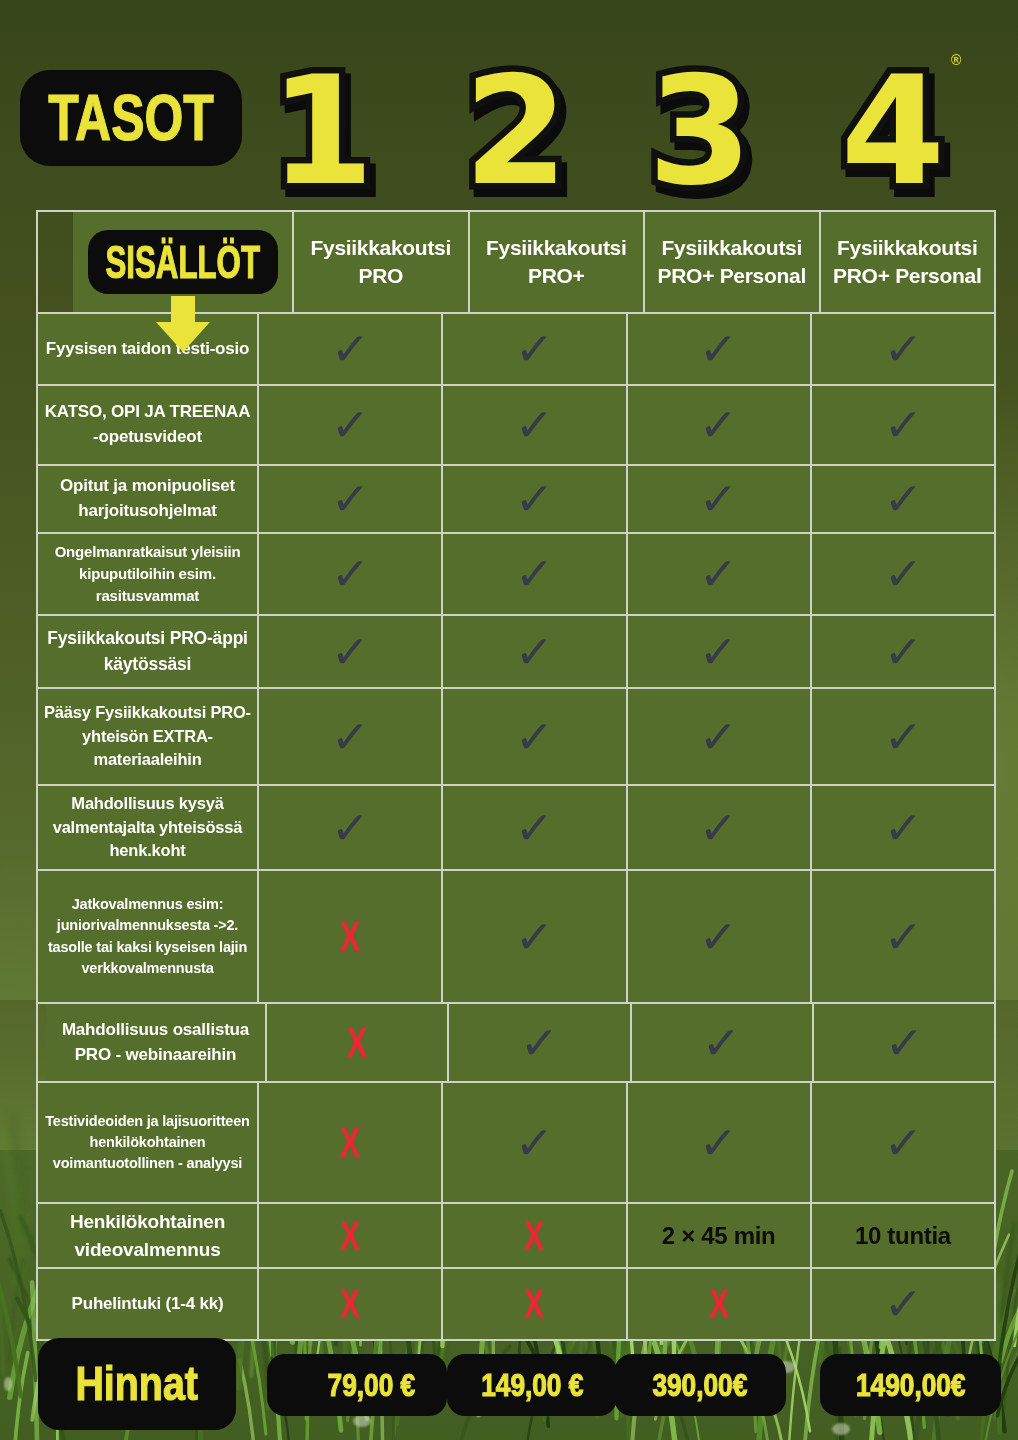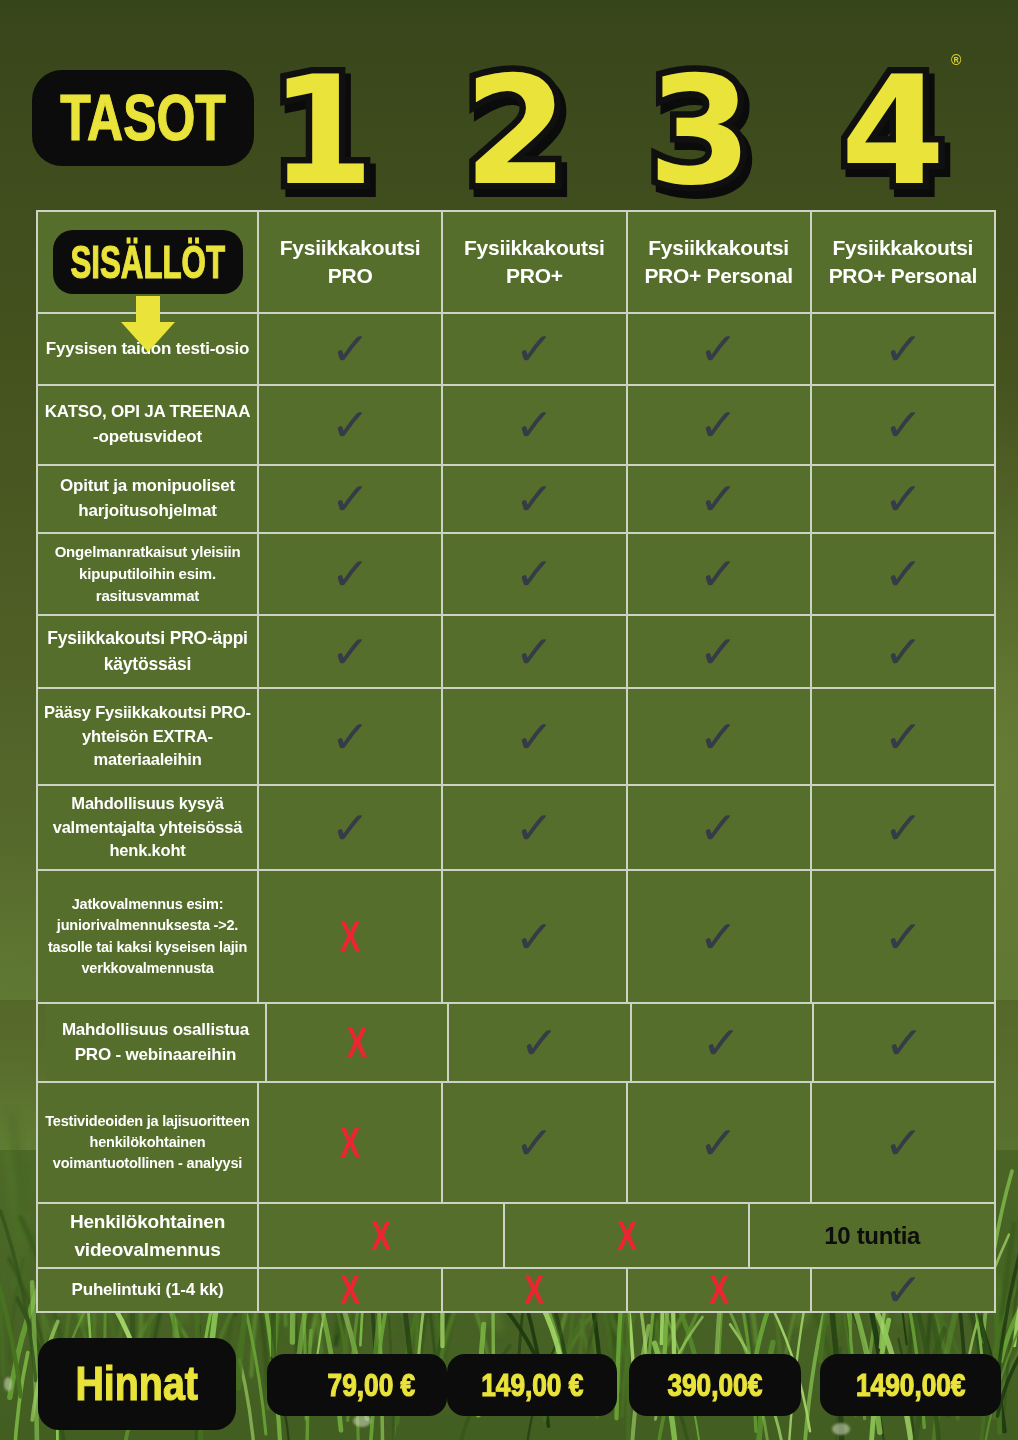--- a/index.html
+++ b/index.html
@@ -11,41 +11,41 @@
       linear-gradient(180deg,#37451b 0%,#3e4b1d 10%,#46541f 28%,#4e5e25 44%,#56692c 58%,#5d7631 74%,#577030 88%,#4c6427 100%);
   }
   .grass-svg{position:absolute;left:0;top:1000px;width:1018px;height:440px;}
   .grass-fade{position:absolute;left:0;top:1000px;width:1018px;height:170px;
     background:linear-gradient(180deg,#55682a 0%,rgba(85,104,42,.75) 40%,rgba(85,104,42,0) 100%);}
 
   
   .badge{position:absolute;background:var(--black,#0c0c0c);display:flex;align-items:center;justify-content:center;}
   .chunky{color:var(--yellow,#e9e33a);font-weight:800;line-height:1;white-space:nowrap;
     -webkit-text-stroke:1.2px var(--yellow,#e9e33a);}
-  .tasot-box{left:32px;top:70px;width:222px;height:96px;border-radius:30px;}
+  .tasot-box{left:20px;top:70px;width:222px;height:96px;border-radius:30px;}
   .tasot-box .chunky{font-size:64px;transform:scaleX(.78);}
   .reg-mark{position:absolute;left:951px;top:52px;color:#d9d42e;font-size:14px;font-weight:700;}
 
   .numbers-svg{position:absolute;left:0;top:30px;width:1018px;height:176px;overflow:visible;}
   .numbers-svg text{font-family:"DejaVu Sans","Liberation Sans",sans-serif;font-weight:bold;font-size:150px;text-anchor:middle;}
   .num-shadow{fill:#0b0b0b;stroke:#0b0b0b;stroke-width:14px;}
   .num-main{fill:var(--yellow,#e9e33a);stroke:#101010;stroke-width:13px;paint-order:stroke;}
 
   
   .ctable{position:absolute;left:36px;top:210px;width:956px;border:2px solid var(--tborder,#ccd3c4);z-index:3;}
   .trow{display:flex;box-sizing:border-box;}
   .trow + .trow{border-top:2px solid var(--tborder,#ccd3c4);}
   .tcell{background:var(--cellgreen,#566e2b);display:flex;align-items:center;justify-content:center;
     text-align:center;box-sizing:border-box;}
   .tcell + .tcell{border-left:2px solid var(--tborder,#ccd3c4);}
   .labelcell{width:219px;flex:none;padding:0 6px;}
   .datacell{flex:1 1 0;}
   .thead{height:100px;}
   .headcell{color:#fff;font-weight:700;font-size:21px;line-height:1.35;padding:0 8px;letter-spacing:-.3px;}
-  .headlabel{position:relative;overflow:visible;}
+  .headlabel{position:relative;overflow:visible;margin-left:35px;}
   .sisallot-box{position:relative;background:#0c0c0c;border-radius:20px;width:190px;height:64px;
     display:flex;align-items:center;justify-content:center;z-index:6;}
   .sisallot-box .chunky{font-size:46px;transform:scaleX(.68);}
   .down-arrow{position:absolute;left:50%;top:84px;transform:translateX(-50%);z-index:6;}
   .down-arrow .stem{width:24px;height:26px;background:var(--yellow,#e9e33a);margin:0 auto;}
   .down-arrow .head{width:0;height:0;border-left:27px solid transparent;border-right:27px solid transparent;
     border-top:30px solid var(--yellow,#e9e33a);}
   .row-label{color:#fff;font-weight:700;line-height:1.45;width:100%;letter-spacing:-.2px;}
   .check{font-size:46px;color:var(--checkcolor,#353b47);font-weight:600;transform:rotate(2deg);line-height:1;}
   .xmark{font-size:42px;color:var(--xcolor,#ee2433);font-weight:800;transform:scaleX(.72);line-height:1;}
@@ -595,24 +595,27 @@
         <div class="tcell labelcell">
           <span class="row-label" style="font-size: 19px;">Henkilökohtainen videovalmennus</span>
         </div>
         <div class="tcell datacell">
           <span class="xmark">X</span>
         </div>
         <div class="tcell datacell">
           <span class="xmark">X</span>
         </div>
         <div class="tcell datacell">
+          <span class="celltext">2 × 45 min</span>
+        </div>
+        <div class="tcell datacell">
           <span class="celltext">10 tuntia</span>
         </div>
       </div>
-      <div class="trow" style="height: 44px;">
+      <div class="trow" style="height: 72px;">
         <div class="tcell labelcell">
           <span class="row-label" style="font-size: 17px;">Puhelintuki (1-4 kk)</span>
         </div>
         <div class="tcell datacell">
           <span class="xmark">X</span>
         </div>
         <div class="tcell datacell">
           <span class="xmark">X</span>
         </div>
         <div class="tcell datacell">
@@ -627,21 +630,21 @@
   <div class="prices" id="prices">
     <div class="hinnat-box">
       <span class="chunky">Hinnat</span>
     </div>
   <div class="price-badge" style="left: 267px; width: 152px; padding-left: 28px;">
         <span class="chunky">79,00 €</span>
       </div>
       <div class="price-badge" style="left: 447px; width: 170px;">
         <span class="chunky">149,00 €</span>
       </div>
-      <div class="price-badge" style="left: 629px; width: 172px;">
+      <div class="price-badge" style="left: 614px; width: 172px;">
         <span class="chunky">390,00€</span>
       </div>
       <div class="price-badge" style="left: 820px; width: 181px;">
         <span class="chunky">1490,00€</span>
       </div>
     </div>
 
 </div>
 
 </body></html>

